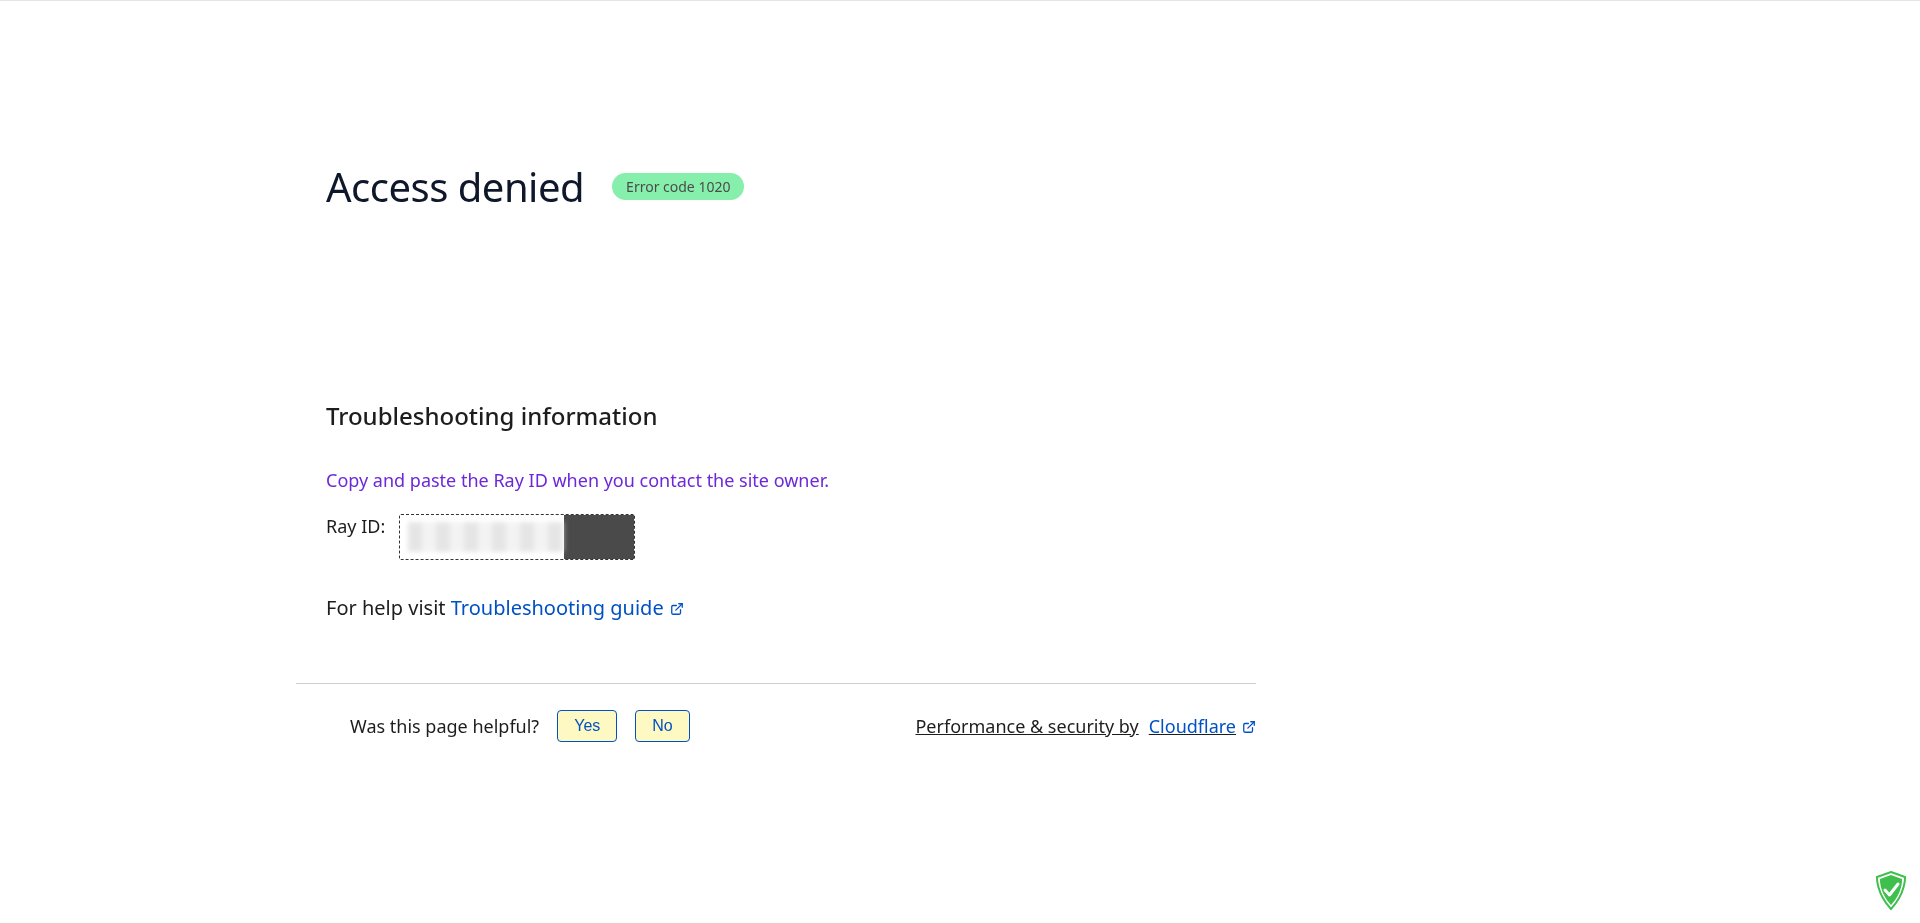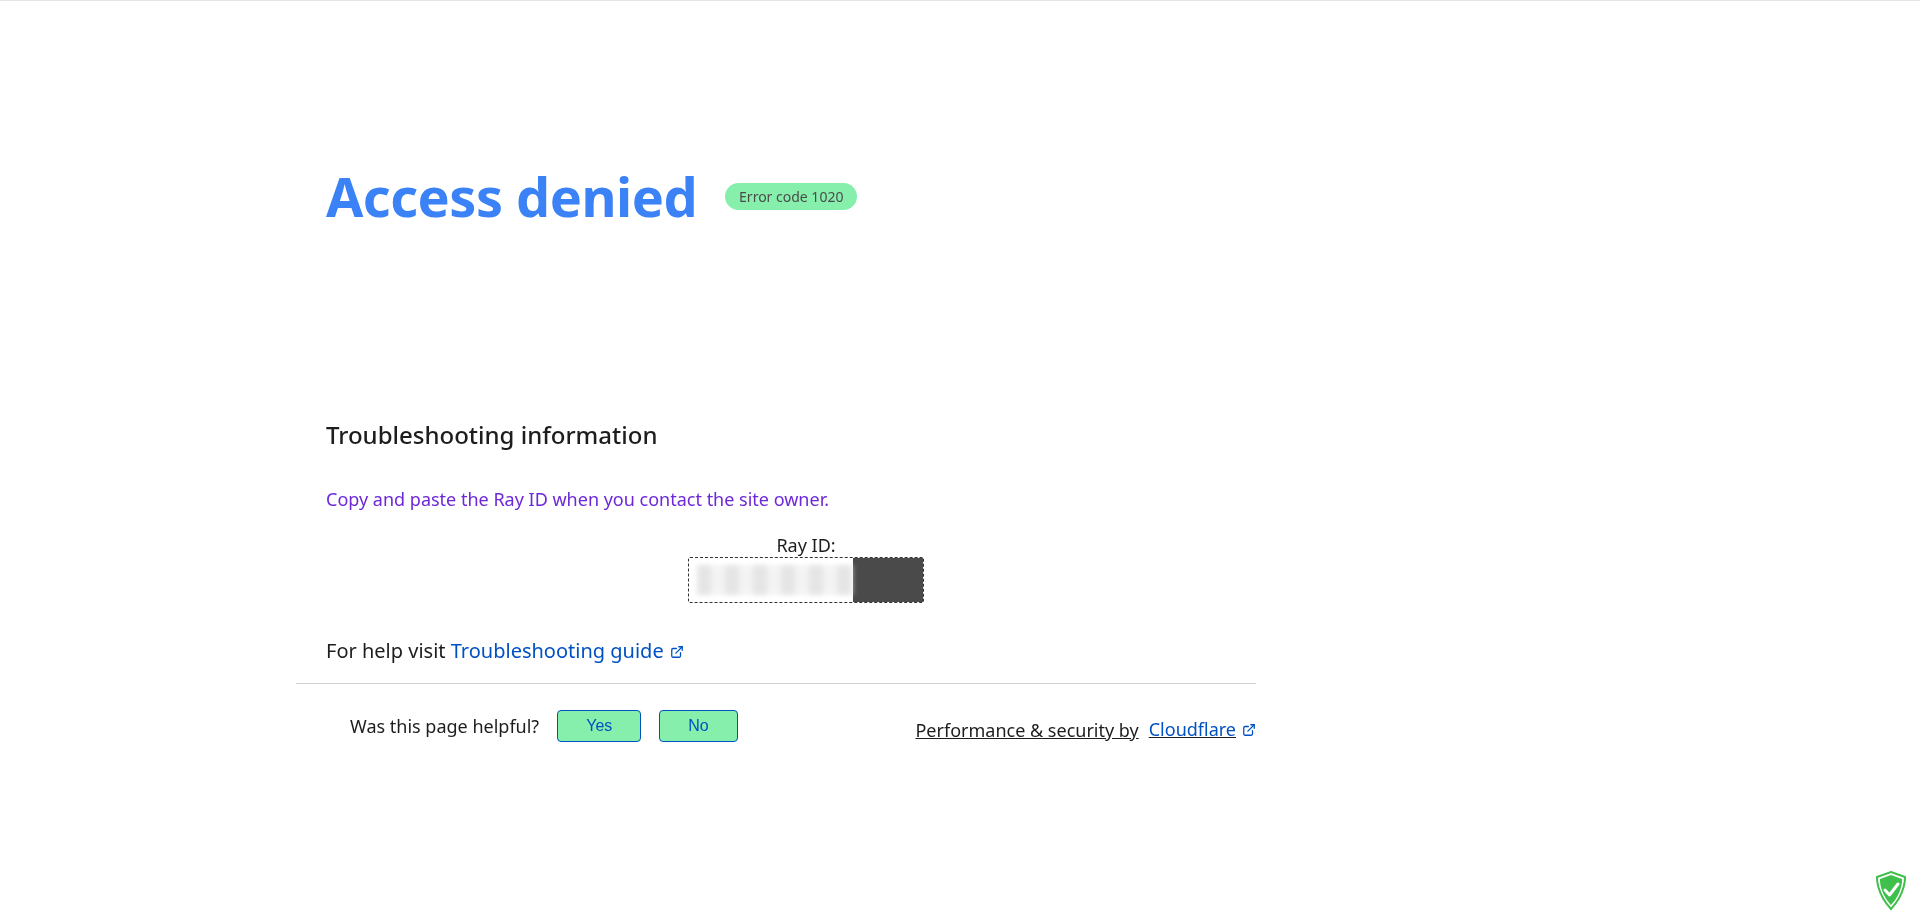--- a/index.html
+++ b/index.html
@@ -23,24 +23,24 @@
       top: 158px;
       width: 960px;
     }
     .title-row {
       display: flex;
       align-items: center;
       gap: 28px;
       margin-bottom: 28px;
     }
     h1 {
-      font-size: 54px;
-      font-weight: 700;
+      font-size: 40px;
+      font-weight: 400;
       letter-spacing: -0.5px;
-      color: #3b82f6;
+      color: #0f172a;
     }
     .badge {
       background: #86efac;
       border-radius: 999px;
       font-size: 14px;
       color: #4b4b4b;
       padding: 4px 14px;
       white-space: nowrap;
     }
     .desc {
@@ -68,23 +68,23 @@
       margin-top: 185px;
       margin-bottom: 36px;
     }
     .ts-text {
       font-size: 18px;
       color: #6d28d9;
       margin-bottom: 22px;
     }
     .rayline {
       display: flex;
-      align-items: center;
+      align-items: flex-start;
+      gap: 14px;
       margin-bottom: 34px;
-      flex-direction: column;
     }
     .raylabel { font-size: 18px; }
     .raybox {
       border: 1px dashed #333;
       border-radius: 2px;
       padding: 6px 8px;
       display: flex;
       align-items: center;
       gap: 0;
       height: 46px;
@@ -112,37 +112,37 @@
       margin-left: 6px;
     }
     .footer {
       position: absolute;
       left: 296px;
       top: 682px;
       width: 960px;
       border-top: 1px solid #cfcfcf;
       padding-top: 26px;
       display: flex;
-      align-items: flex-end;
+      align-items: center;
       font-size: 18px;
       color: #1d1d1d;
     }
     .feedback {
       display: flex;
       align-items: center;
       gap: 18px;
       margin-left: 54px;
     }
     .btn {
       border: 1px solid #0051c3;
-      background: #86efac;
+      background: #fef9c3;
       color: #0051c3;
       font-size: 16px;
       border-radius: 4px;
-      padding: 6px 28px;
+      padding: 6px 16px;
       cursor: pointer;
     }
     .sec {
       margin-left: auto;
       display: flex;
       align-items: center;
       gap: 10px;
       text-decoration: underline;
     }
     .shield-badge {

